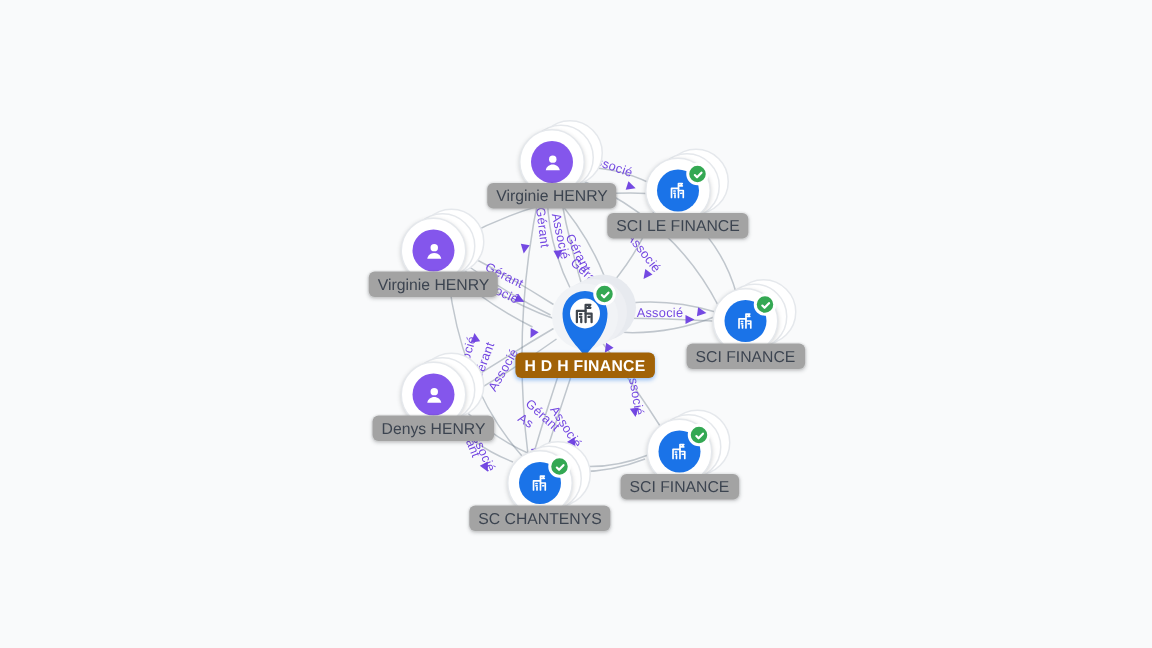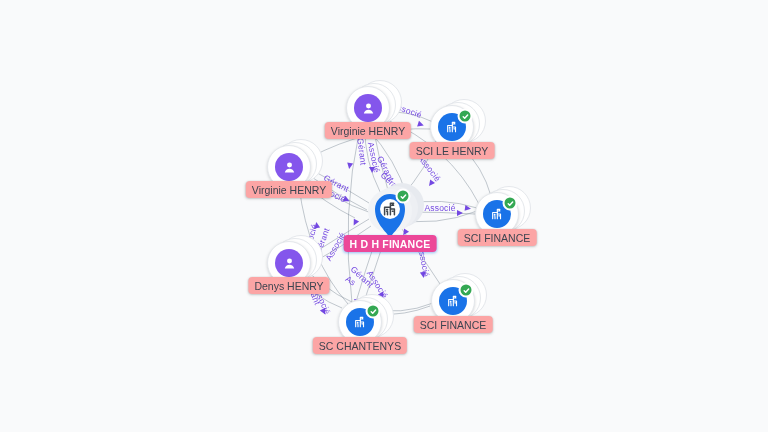--- a/index.html
+++ b/index.html
@@ -27,27 +27,27 @@
   }
   .badge{
     position:absolute;width:15px;height:15px;border-radius:50%;box-sizing:border-box;
     border:2px solid #fff;display:flex;align-items:center;justify-content:center;
     transform:translate(-50%,-50%);left:13px;top:-11px;
   }
   .badge.central-badge{left:13px;top:-15px;}
   .pin{position:absolute;left:-19px;top:-20px;}
   .nlabel{
     position:absolute;top:14px;left:0;transform:translateX(-50%);
-    background:#fca5a5;border-radius:4px;padding:2.5px 6px;
+    background:#a3a3a3;border-radius:4px;padding:2.5px 6px;
     font-size:10.5px;line-height:1.15;color:#3c4450;white-space:nowrap;
     box-shadow:0 0 0 1px rgba(0,0,0,.03), 0 1px 2.5px rgba(60,64,67,.25);
   }
   .node.company .nlabel{top:15px;}
   .nlabel.central{
-    top:24px;background:#ec4899;color:#fff;font-weight:700;letter-spacing:.2px;
+    top:24px;background:#a16207;color:#fff;font-weight:700;letter-spacing:.2px;
     box-shadow:0 1px 3px rgba(26,115,232,.45);
   }
   .edge-label{font-size:8.5px;letter-spacing:.2px;}
 </style>
 </head>
 <body>
 
 <div class="canvas">
   <svg class="edge-layer" width="768" height="432" viewBox="0 0 768 432">
       <path d="M 382 112 Q 408 110 433 122" fill="none" stroke="#7b8794" stroke-width="1" opacity="0.45"></path>
@@ -135,21 +135,21 @@
     <path d="M7.5 15.8v-2.2"></path>
     <path d="M6.6 10.4h1M6.6 12.3h1M12.3 12.3h.9"></path>
     <path d="M10.4 8.2V4.2h3.2l-.9 1 .9 1h-3.2"></path>
           </svg>
         </div>
         <div class="badge " style="background:#34a853">
     <svg width="8" height="8" viewBox="0 0 12 12">
       <path d="M2.6 6.3l2.2 2.2 4.4-4.6" fill="none" stroke="#fff" stroke-width="2.2" stroke-linecap="round" stroke-linejoin="round"></path>
     </svg>
         </div>
-        <div class="nlabel">SCI LE HENRY</div>
+        <div class="nlabel">SCI LE FINANCE</div>
       </div>
       <div class="node person" style="left: 289px; top: 167px;">
         <div class="card c2"></div>
        <div class="card c1"></div>
        <div class="card c0"></div>
         <div class="disc" style="background:#8456ec">
           <svg width="17" height="17" viewBox="0 0 24 24">
     <circle cx="12" cy="8.6" r="3.5" fill="#fff"></circle>
     <path d="M12 13.6c-3.3 0-6 2.1-6.6 5.4h13.2c-.6-3.3-3.3-5.4-6.6-5.4z" fill="#fff"></path>
           </svg>

